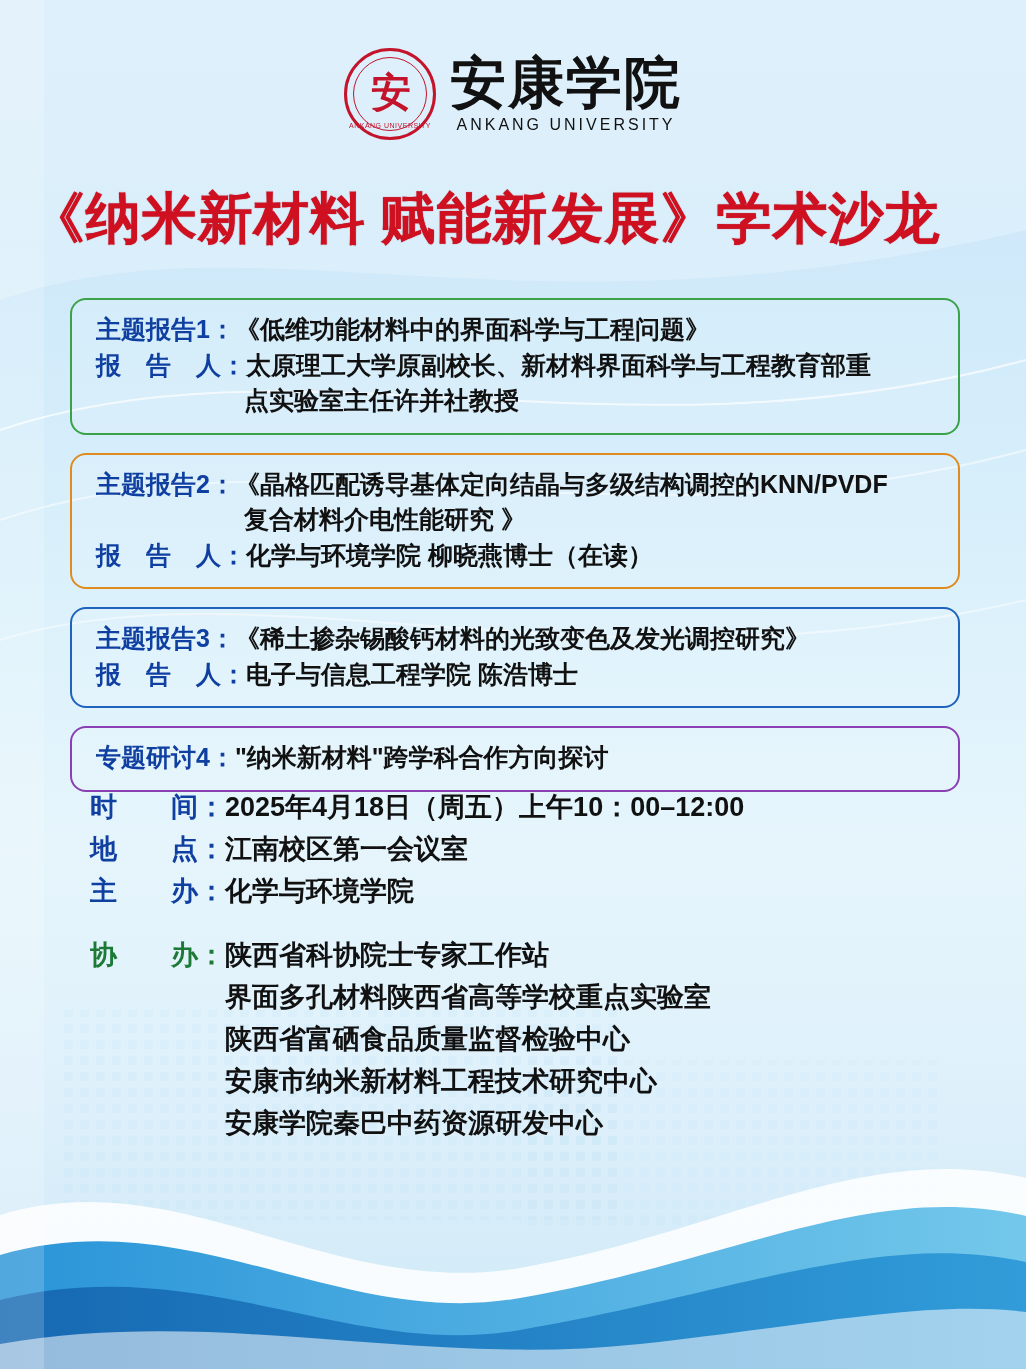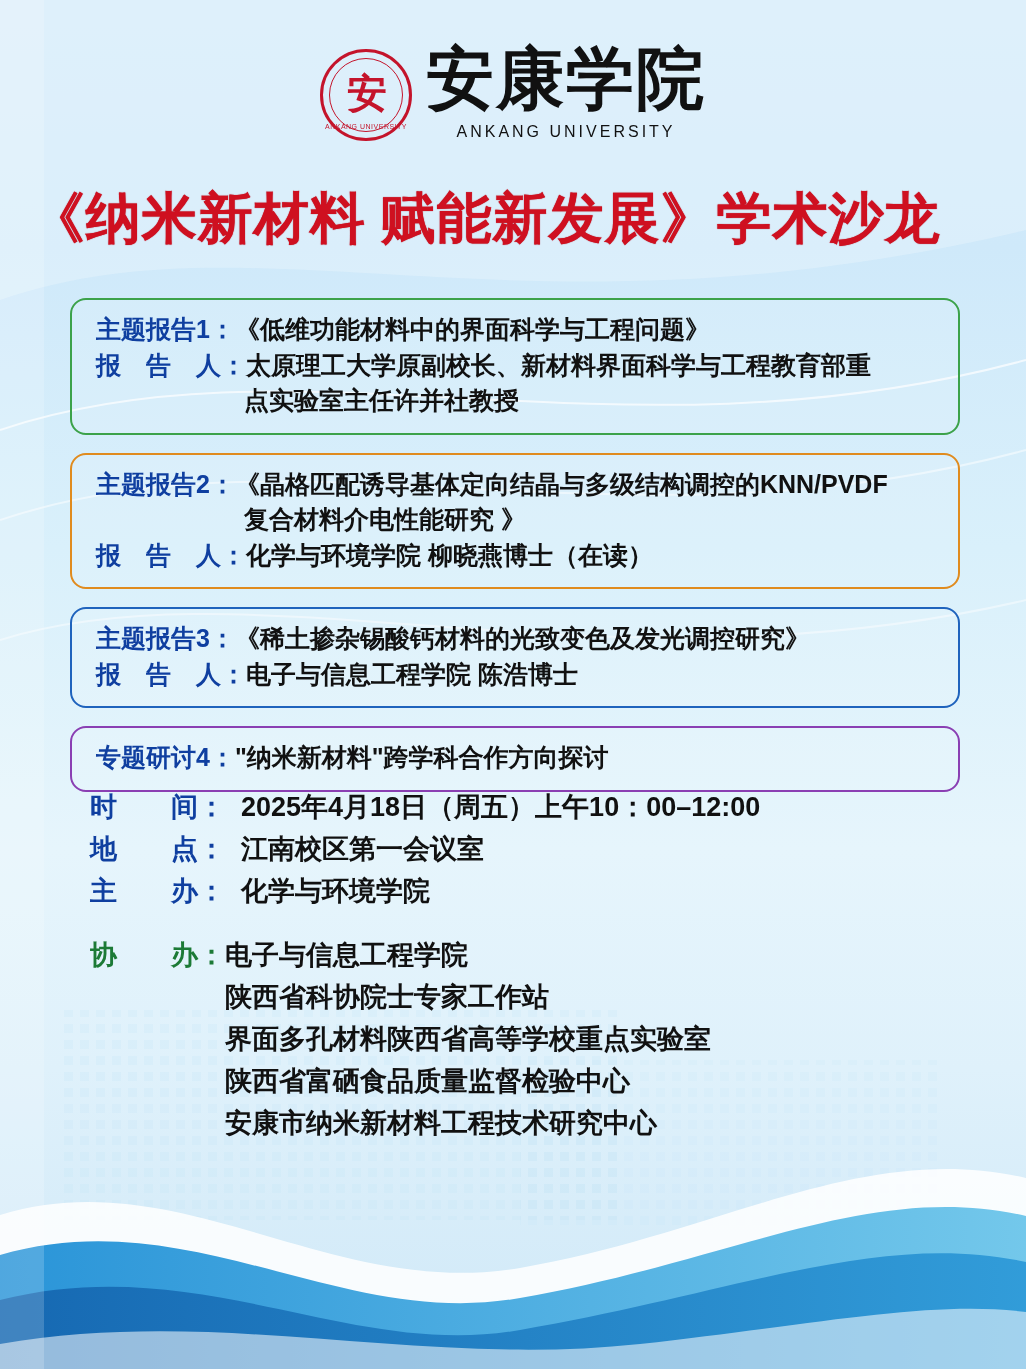--- a/index.html
+++ b/index.html
@@ -71,22 +71,22 @@
     font-size: 7px;
     letter-spacing: 0.5px;
   }
   .logo-text {
     margin-left: 14px;
     display: flex;
     flex-direction: column;
     justify-content: center;
   }
   .logo-cn {
-    font-family: Liberation Mono, monospace;
-    font-size: 68px;
+    font-family: Liberation Serif, serif;
+    font-size: 56px;
     font-weight: bold;
     color: #111111;
     line-height: 1.05;
     letter-spacing: 2px;
   }
   .logo-en {
     font-size: 16px;
     color: #111111;
     letter-spacing: 3px;
     margin-top: 4px;
@@ -154,21 +154,20 @@
     left: 90px;
     top: 786px;
     width: 900px;
     font-size: 27px;
     font-weight: bold;
     line-height: 1.56;
   }
   .info .row {
     display: flex;
     align-items: flex-end;
-    gap: 16px;
   }
   .info .k {
     color: #0f3fa0;
     white-space: pre;
     flex: none;
   }
   .info .v {
     color: #111111;
   }
   .coorg {
@@ -306,22 +305,22 @@
     <div class="row">
       <span class="k">主　　办：</span>
       <span class="v">化学与环境学院</span>
     </div>
   </div>
 
   <div class="coorg">
     <div class="head">
       <span class="k">协　　办：</span>
       <span class="list">
-        <div>电子与信息工程学院</div>
         <div>陕西省科协院士专家工作站</div>
         <div>界面多孔材料陕西省高等学校重点实验室</div>
         <div>陕西省富硒食品质量监督检验中心</div>
         <div>安康市纳米新材料工程技术研究中心</div>
+        <div>安康学院秦巴中药资源研发中心</div>
       </span>
     </div>
   </div>
 
 </div>
 
 </body></html>

